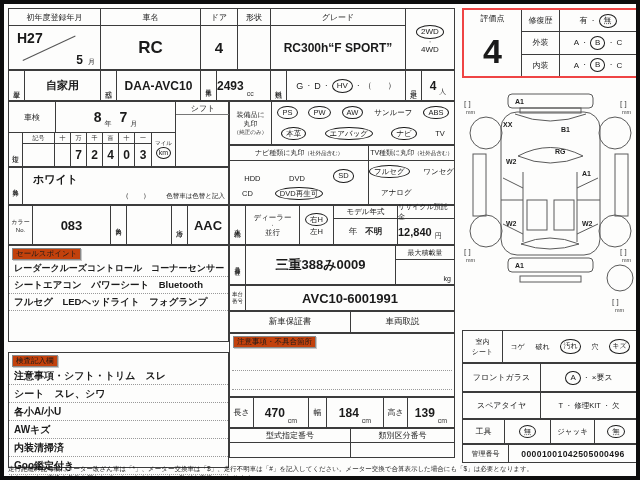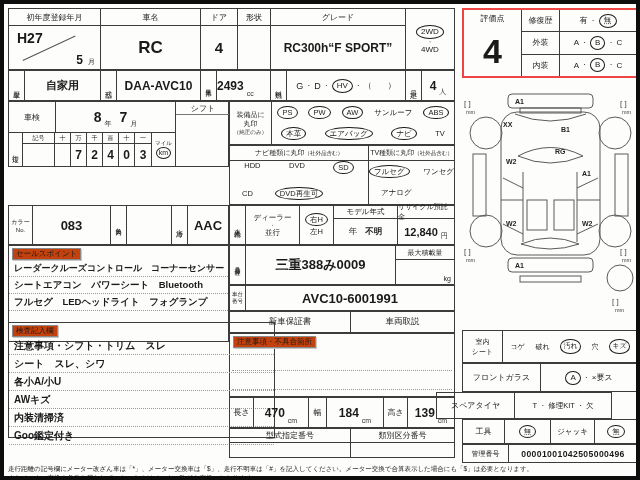--- a/index.html
+++ b/index.html
@@ -128,20 +128,28 @@
       <div class="col cc" style="flex:1;border-left:1px solid #3c3c3c">
         <span style="font-size:5.5px">マイル</span>
         <span class="circ" style="font-size:7px;padding:0 2px">km</span>
       </div>
     </div>
     <div class="abs col" style="left:166px;top:0;width:55px;height:64px;border-left:1px solid #3c3c3c">
       <div class="cc hdr" style="height:13px;border-bottom:1px solid #777">シフト</div>
     </div>
   </div>
 
+  <div class="abs b flex" style="left:4px;top:163px;width:221px;height:38px">
+    <div class="vlab" style="width:14px;font-size:6px">外装色</div>
+    <div style="flex:1;position:relative">
+      <span class="bold" style="position:absolute;left:10px;top:4px;font-size:11px">ホワイト</span>
+      <span style="position:absolute;right:78px;bottom:3px;font-size:7px">（　　）</span>
+      <span style="position:absolute;right:3px;bottom:3px;font-size:6.5px">色替車は色替と記入</span>
+    </div>
+  </div>
 
   <div class="abs b flex" style="left:225px;top:97px;width:226px;height:44px">
     <div class="col cc br" style="width:42px;font-size:7px;line-height:1.3">
       <span>装備品に</span>
       <span>丸印</span>
       <span style="font-size:5.5px">（純正のみ）</span>
     </div>
     <div class="col" style="flex:1;font-size:7.5px">
       <div class="flex" style="flex:1;align-items:center;justify-content:space-around">
         <span class="circ">PS</span>
@@ -158,21 +166,21 @@
       </div>
     </div>
   </div>
 
   <div class="abs b flex" style="left:225px;top:141px;width:226px;height:60px">
     <div class="col br" style="width:139px">
       <div class="cc bb" style="height:15px;font-size:7px">
         <span>ナビ種類に丸印</span>
         <span style="font-size:5.5px">（社外品含む）</span>
       </div>
-      <div class="flex" style="flex:1;align-items:flex-start;justify-content:space-around;font-size:7.5px">
+      <div class="flex" style="flex:1;align-items:flex-end;justify-content:space-around;font-size:7.5px">
         <span>HDD</span>
         <span>DVD</span>
         <span class="circ">SD</span>
       </div>
       <div class="flex" style="flex:1;align-items:center;font-size:7.5px;padding-left:12px;gap:22px">
         <span>CD</span>
         <span class="circ">DVD再生可</span>
       </div>
     </div>
     <div class="col" style="flex:1">
@@ -215,21 +223,21 @@
     </div>
     <div class="col br" style="width:64px">
       <div class="cc hdr bb" style="height:13px;font-size:7.5px">モデル年式</div>
       <div class="cc" style="flex:1;font-size:8.5px;gap:8px">
         <span>年</span>
         <span class="bold">不明</span>
       </div>
     </div>
     <div class="col" style="flex:1">
       <div class="cc hdr bb" style="height:13px;font-size:7px">リサイクル預託金</div>
-      <div class="flex" style="flex:1;align-items:center;justify-content:center">
+      <div class="flex" style="flex:1;align-items:center;">
         <span class="bold" style="font-size:11px">12,840</span>
         <span class="unit">円</span>
       </div>
     </div>
   </div>
 
   <div class="abs b" style="left:4px;top:241px;width:221px;height:97px">
     <span class="tab">セールスポイント</span>
     <div style="margin-top:14px">
       <div class="note-line" style="font-size:9px">レーダークルーズコントロール　コーナーセンサー　バックカメラ</div>
@@ -261,21 +269,21 @@
     <div class="cc br" style="width:121px;font-size:8.5px">新車保証書</div>
     <div class="cc" style="flex:1;font-size:8.5px">車両取説</div>
   </div>
 
   <div class="abs b" style="left:225px;top:329px;width:226px;height:64px">
     <span class="tab">注意事項・不具合箇所</span>
     <div class="abs dotline" style="left:2px;right:2px;top:36px"></div>
     <div class="abs dotline" style="left:2px;right:2px;top:55px"></div>
   </div>
 
-  <div class="abs b" style="left:4px;top:318px;width:267px;height:116px">
+  <div class="abs b" style="left:4px;top:348px;width:221px;height:116px">
     <span class="tab">検査記入欄</span>
     <div style="margin-top:14px">
       <div class="note-line">注意事項・シフト・トリム　スレ</div>
       <div class="note-line">シート　スレ、シワ</div>
       <div class="note-line">各小A/小U</div>
       <div class="note-line">AWキズ</div>
       <div class="note-line">内装清掃済</div>
       <div class="note-line">Goo鑑定付き</div>
     </div>
   </div>
@@ -410,21 +418,21 @@
 
   <div class="abs b flex" style="left:458px;top:359px;width:176px;height:29px">
     <div class="cc br" style="width:78px;font-size:8px">フロントガラス</div>
     <div class="cc" style="flex:1;font-size:8px">
       <span class="circ">A</span>
       <span class="sep">・</span>
       <span>×要ス</span>
     </div>
   </div>
 
-  <div class="abs b flex" style="left:432px;top:388px;width:176px;height:27px">
+  <div class="abs b flex" style="left:458px;top:388px;width:176px;height:27px">
     <div class="cc br" style="width:78px;font-size:8px">スペアタイヤ</div>
     <div class="cc" style="flex:1;font-size:7.5px">
       <span>T</span>
       <span class="sep">・</span>
       <span>修理KIT</span>
       <span class="sep">・</span>
       <span>欠</span>
     </div>
   </div>
 

